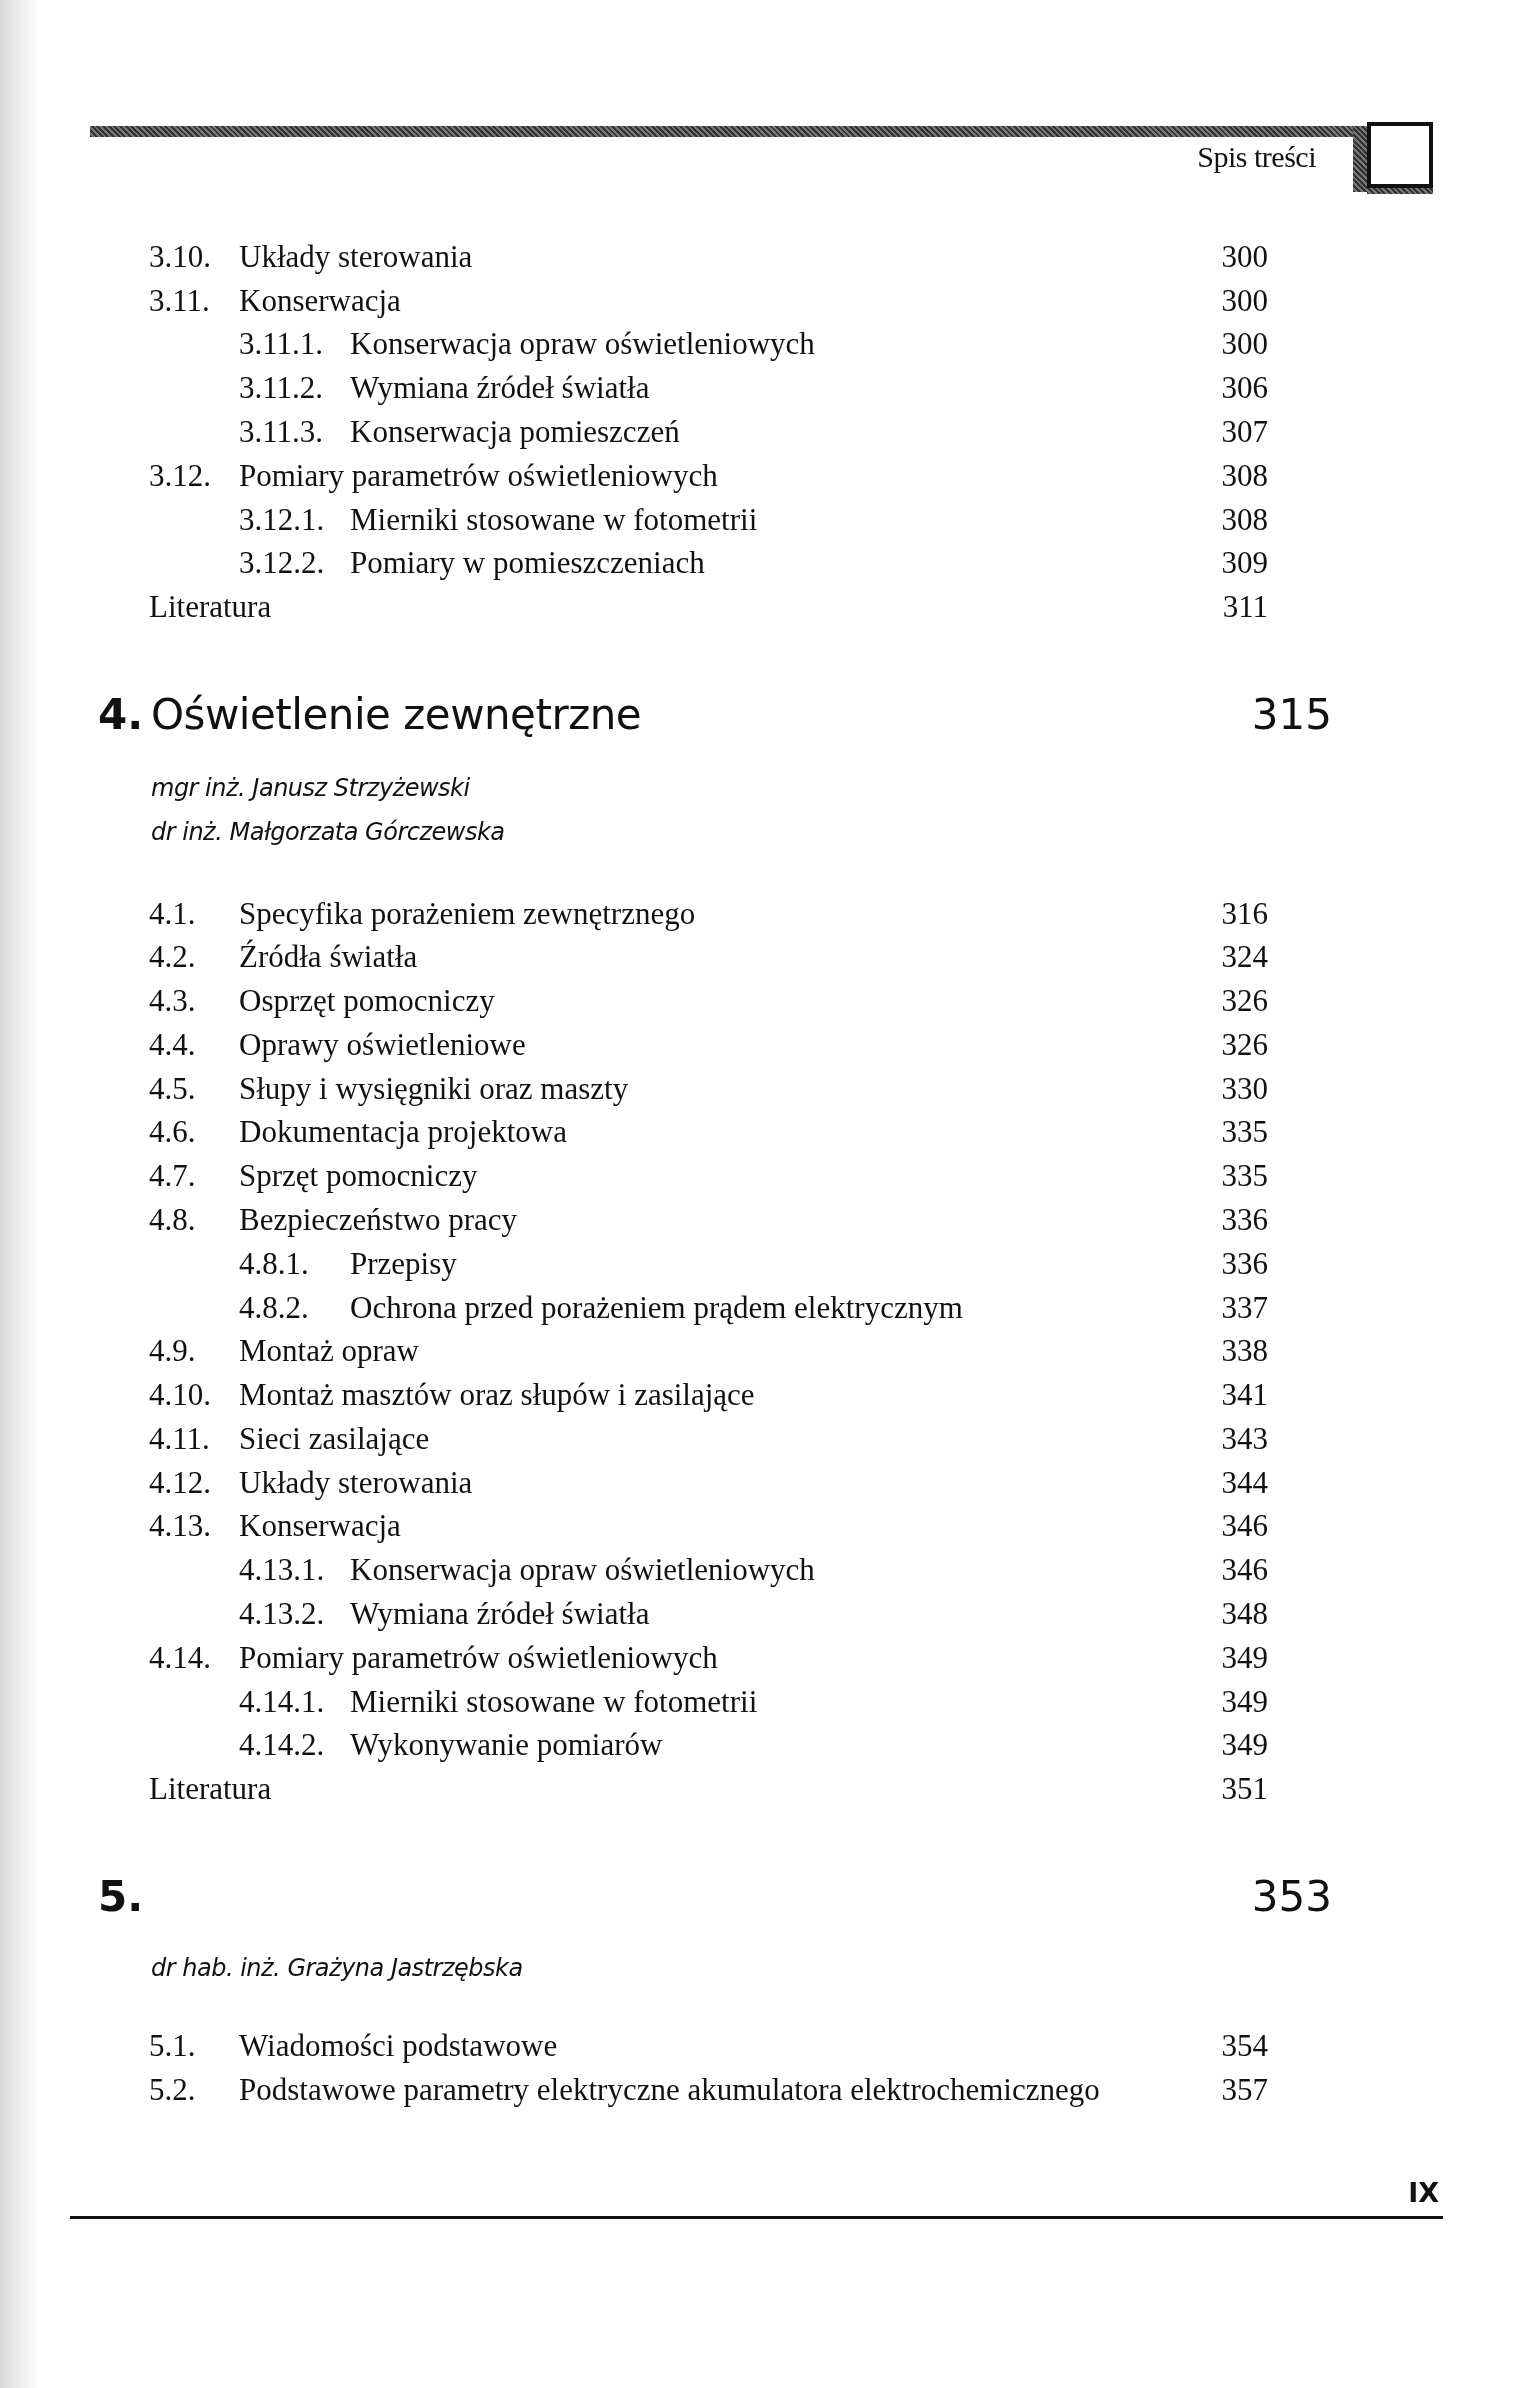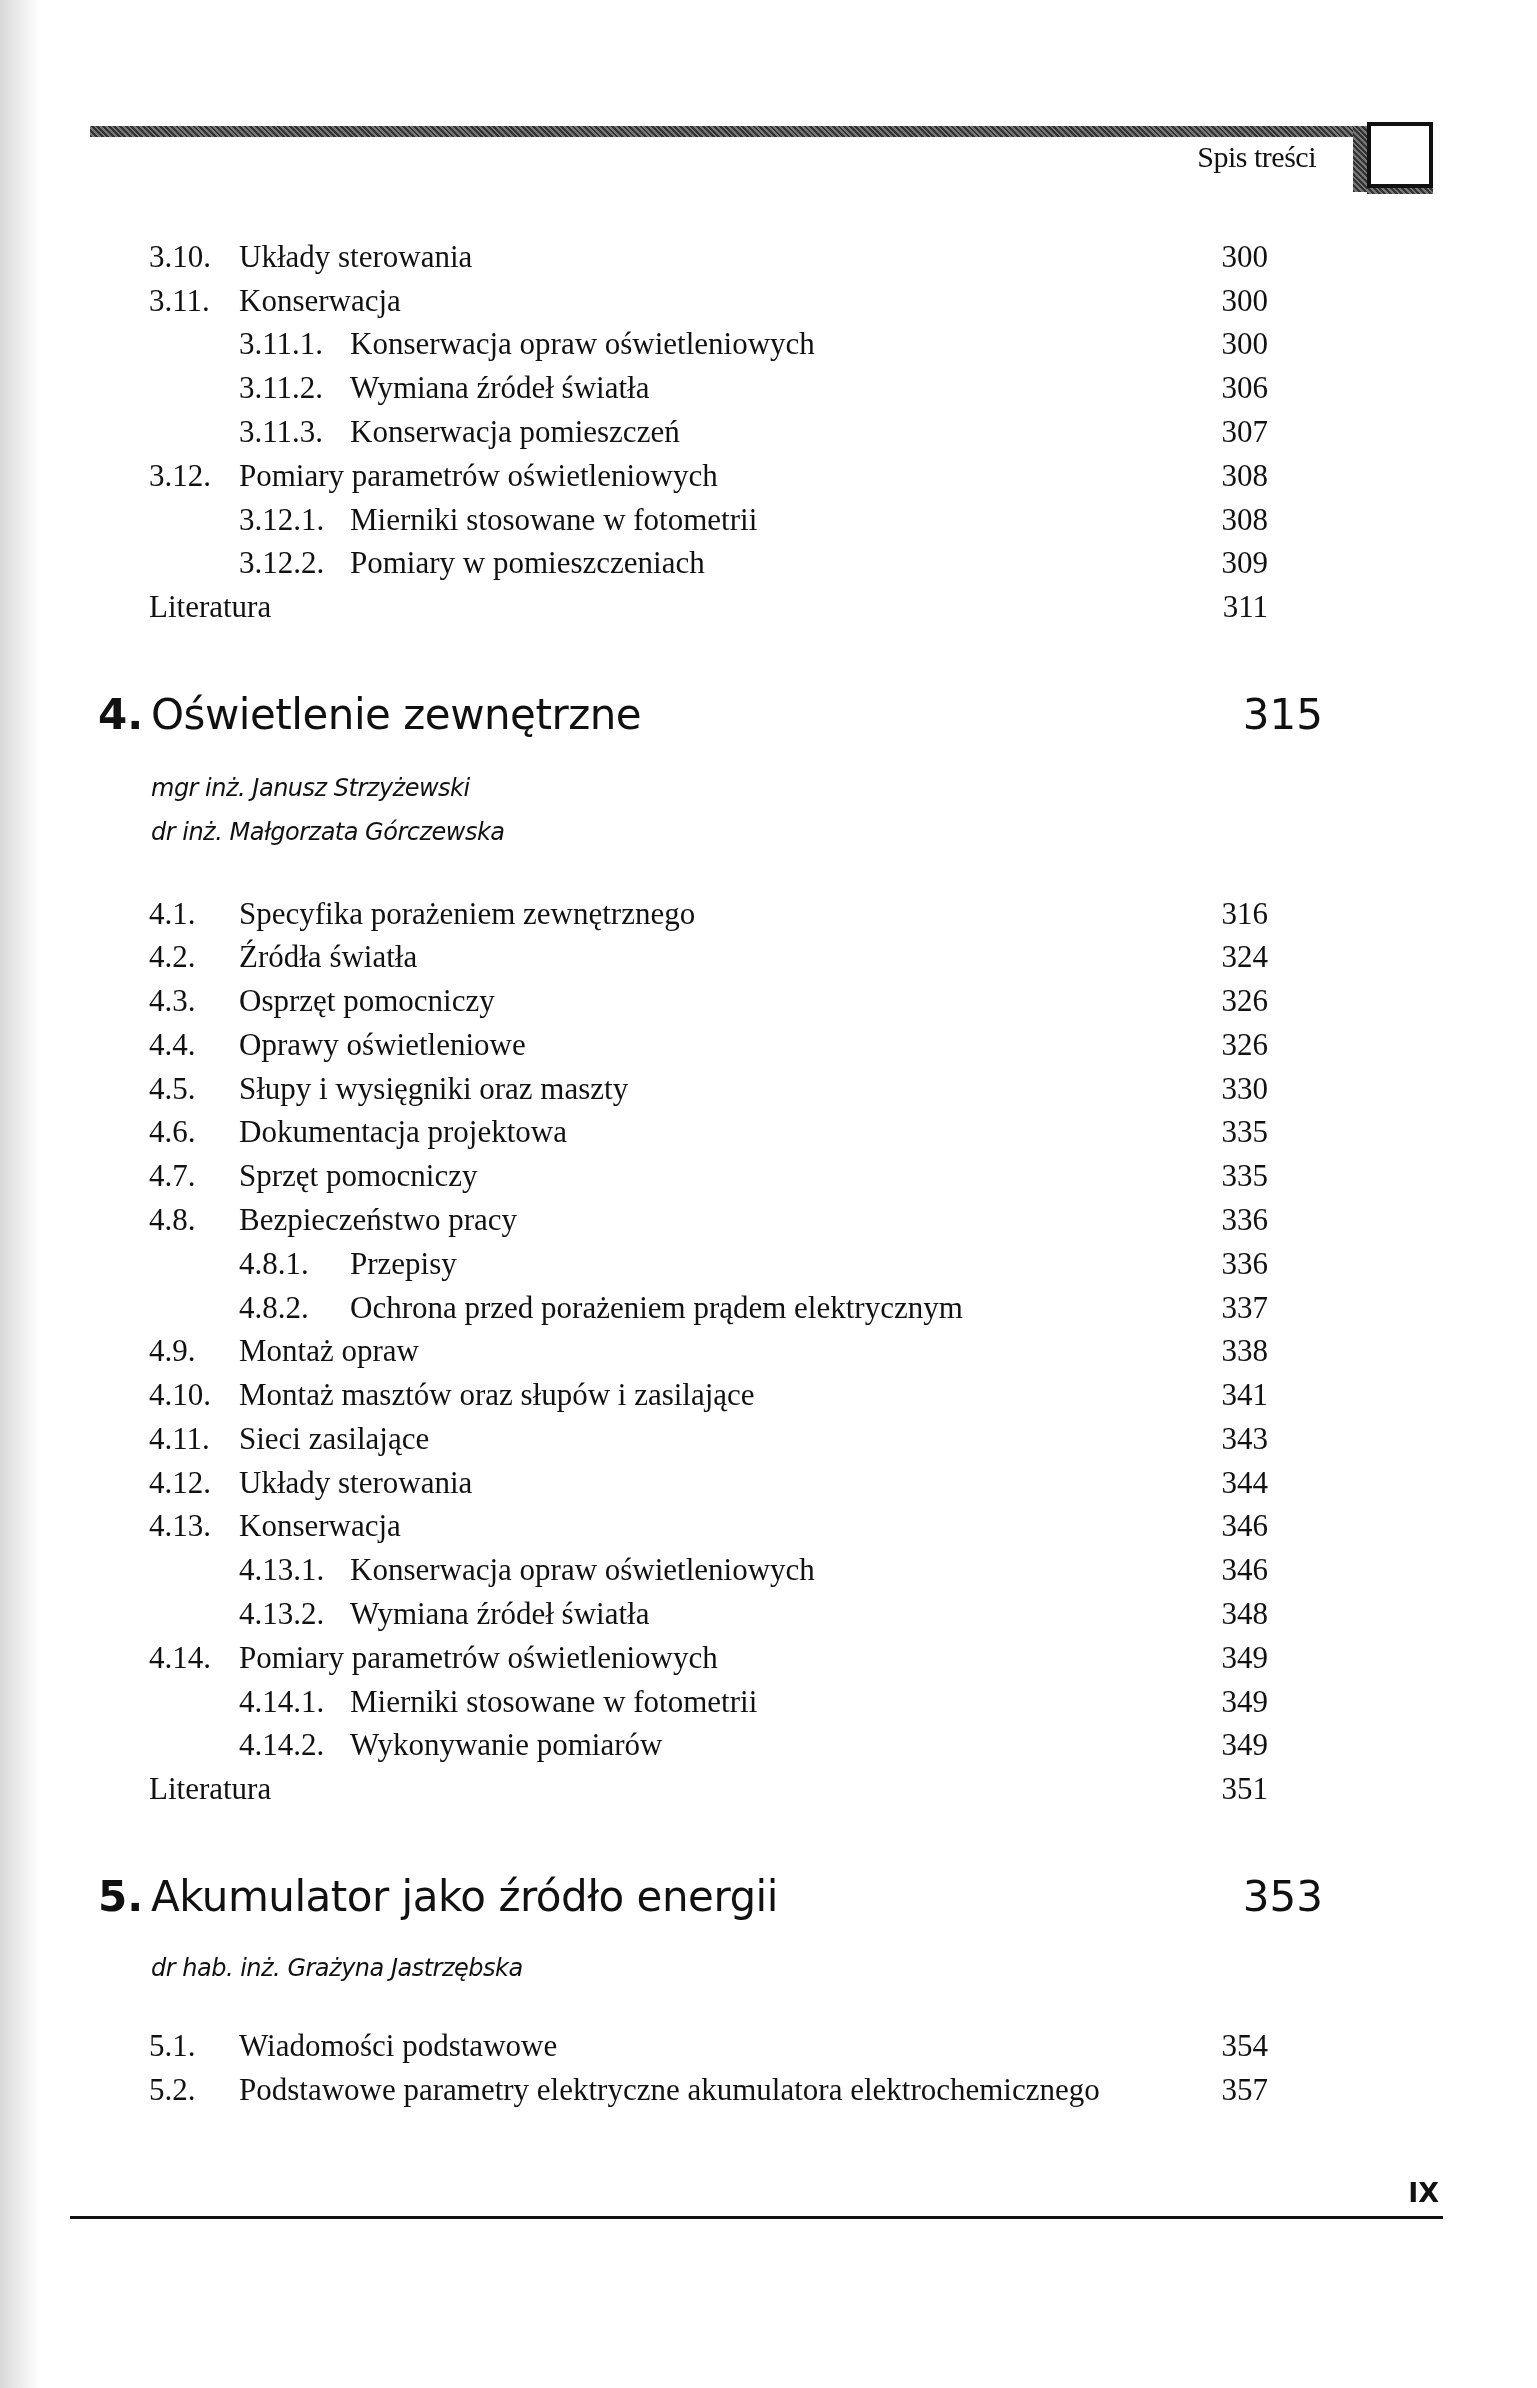--- a/index.html
+++ b/index.html
@@ -43,21 +43,21 @@
     .lvl1 .title { left: 239px; }
     .lvl2 .num { left: 239px; }
     .lvl2 .title { left: 350px; }
     .lvl0 .title { left: 149px; }
     .chapter {
       position: absolute; left: 0; width: 1537px; height: 60px;
       font-family: "DejaVu Sans", sans-serif; font-size: 42px; line-height: 60px;
     }
     .chapter .cnum { position: absolute; left: 98px; font-weight: bold; }
     .chapter .ctitle { position: absolute; left: 151px; letter-spacing: -0.5px; }
-    .chapter .cpage { position: absolute; right: 214px; margin-left: 48px; }
+    .chapter .cpage { position: absolute; right: 205px; margin-left: 48px; }
     .author {
       position: absolute; left: 151px; height: 44px;
       font-family: "DejaVu Sans", sans-serif; font-style: italic; font-size: 24px;
       line-height: 44px; letter-spacing: -0.5px;
     }
     .footer-line {
       position: absolute; left: 70px; top: 2216px; width: 1373px; height: 3px; background: #111;
     }
     .folio {
       position: absolute; right: 98px; top: 2177px;
@@ -237,21 +237,20 @@
     </div>
     <div class="row lvl0" style="top:1767px">
       <span class="title">Literatura</span>
       <span class="page">351</span>
     </div>
   </div>
 
   <div>
     <div class="chapter" style="top:1867px">
       <span class="cnum">5.</span>
-      <span class="ctitle">Akumulator jako źródło energii</span>
       <span class="cpage">353</span>
     </div>
     <div class="author" style="top:1946px">dr hab. inż. Grażyna Jastrzębska</div>
 
     <div class="row lvl1" style="top:2024px">
       <span class="num">5.1.</span>
       <span class="title">Wiadomości podstawowe</span>
       <span class="page">354</span>
     </div>
     <div class="row lvl1" style="top:2068px">

